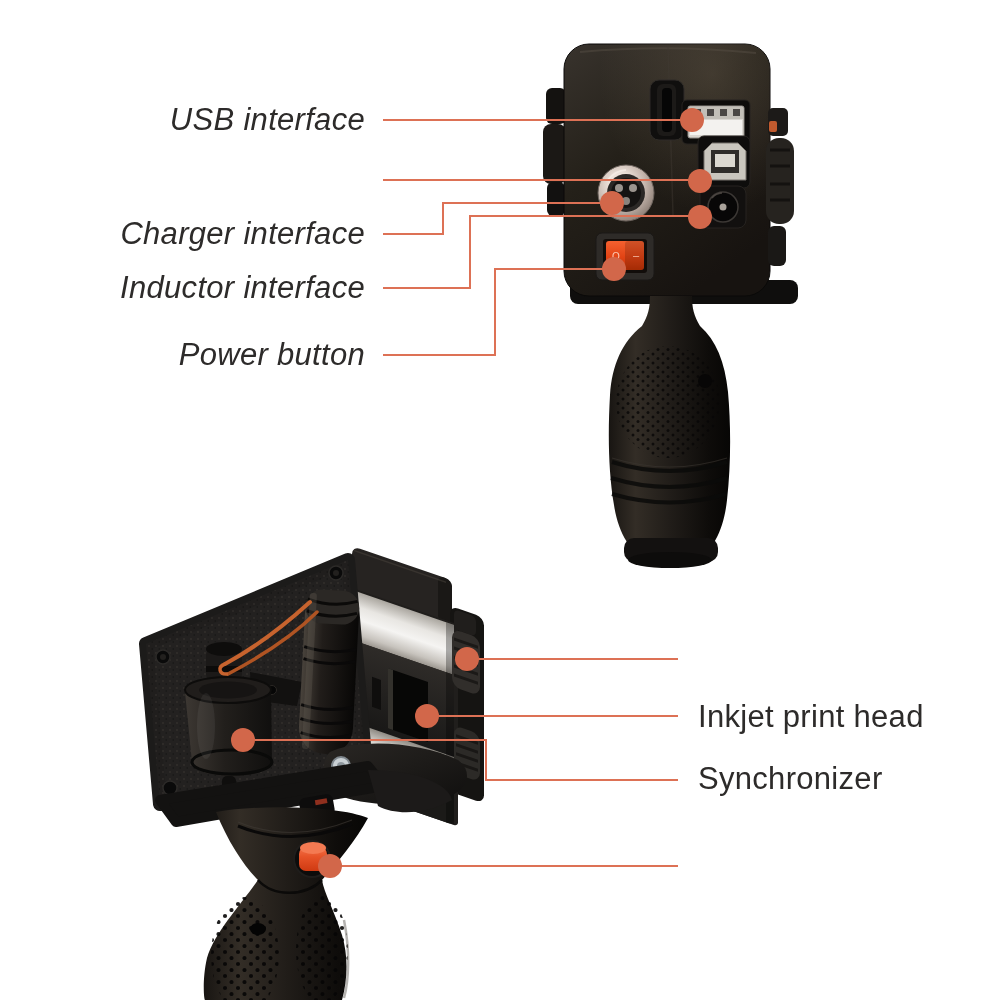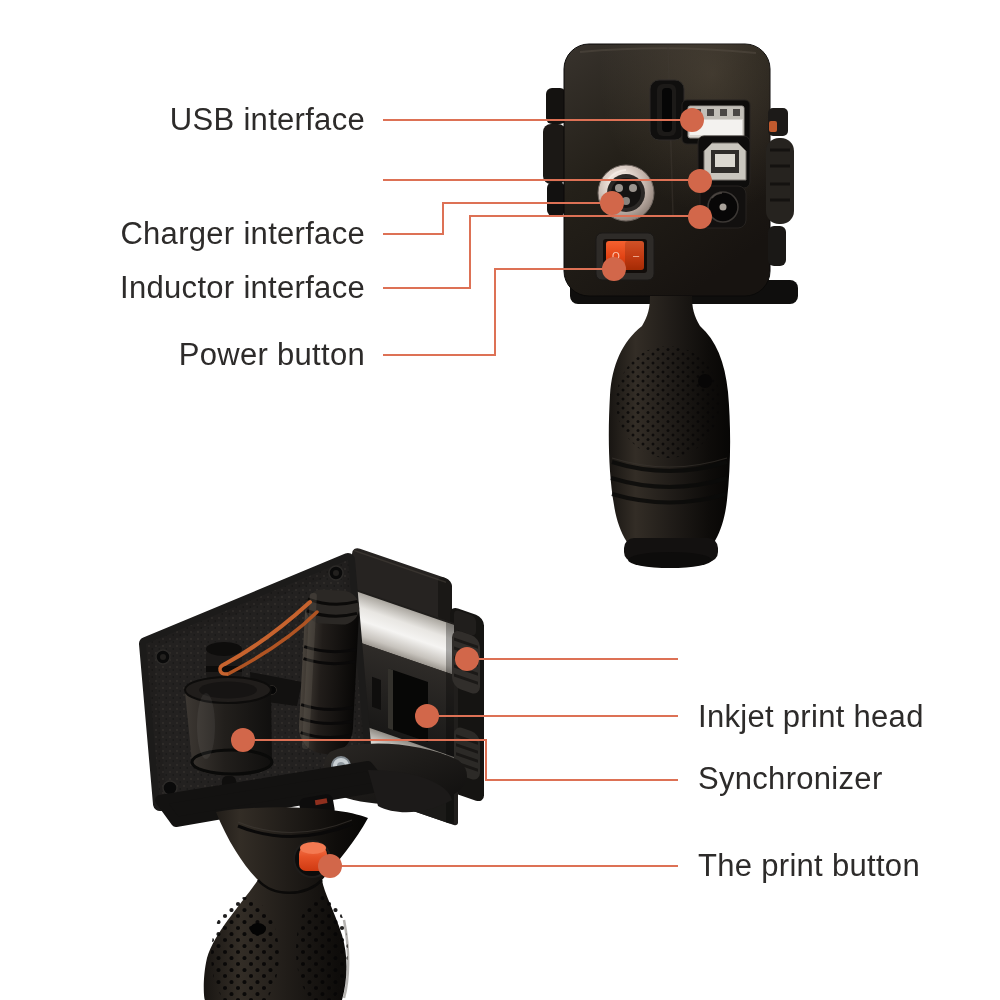--- a/index.html
+++ b/index.html
@@ -13,21 +13,21 @@
   .stage{position:absolute;left:0;top:0;width:1000px;height:1000px;}
   svg.art{position:absolute;left:0;top:0;}
   .callout-label{
     position:absolute;
     font-size:31px;
     line-height:36px;
     color:#2d2b2a;
     white-space:nowrap;
     letter-spacing:0.3px;
   }
-  .top-label{right:635px;text-align:center;}
+  .top-label{right:635px;text-align:center;font-style:italic;}
   .bottom-label{left:698px;text-align:left;}
 </style>
 </head>
 <body>
 
 <div class="stage">
 
 <svg class="art" width="1000" height="1000" viewBox="0 0 1000 1000">
   <defs>
     <linearGradient id="bodyGrad" x1="0" y1="0" x2="0.6" y2="1">
@@ -334,15 +334,14 @@
   </g>
 </svg>
 
 <div class="callout-label top-label" style="top:102px">USB interface</div>
 <div class="callout-label top-label" style="top:216px">Charger interface</div>
 <div class="callout-label top-label" style="top:270px">Inductor interface</div>
 <div class="callout-label top-label" style="top:337px">Power button</div>
 
 <div class="callout-label bottom-label" style="top:699px">Inkjet print head</div>
 <div class="callout-label bottom-label" style="top:761px">Synchronizer</div>
-<div class="callout-label bottom-label" style="top:848px">The print button</div>
 
 </div>
 
 </body></html>

